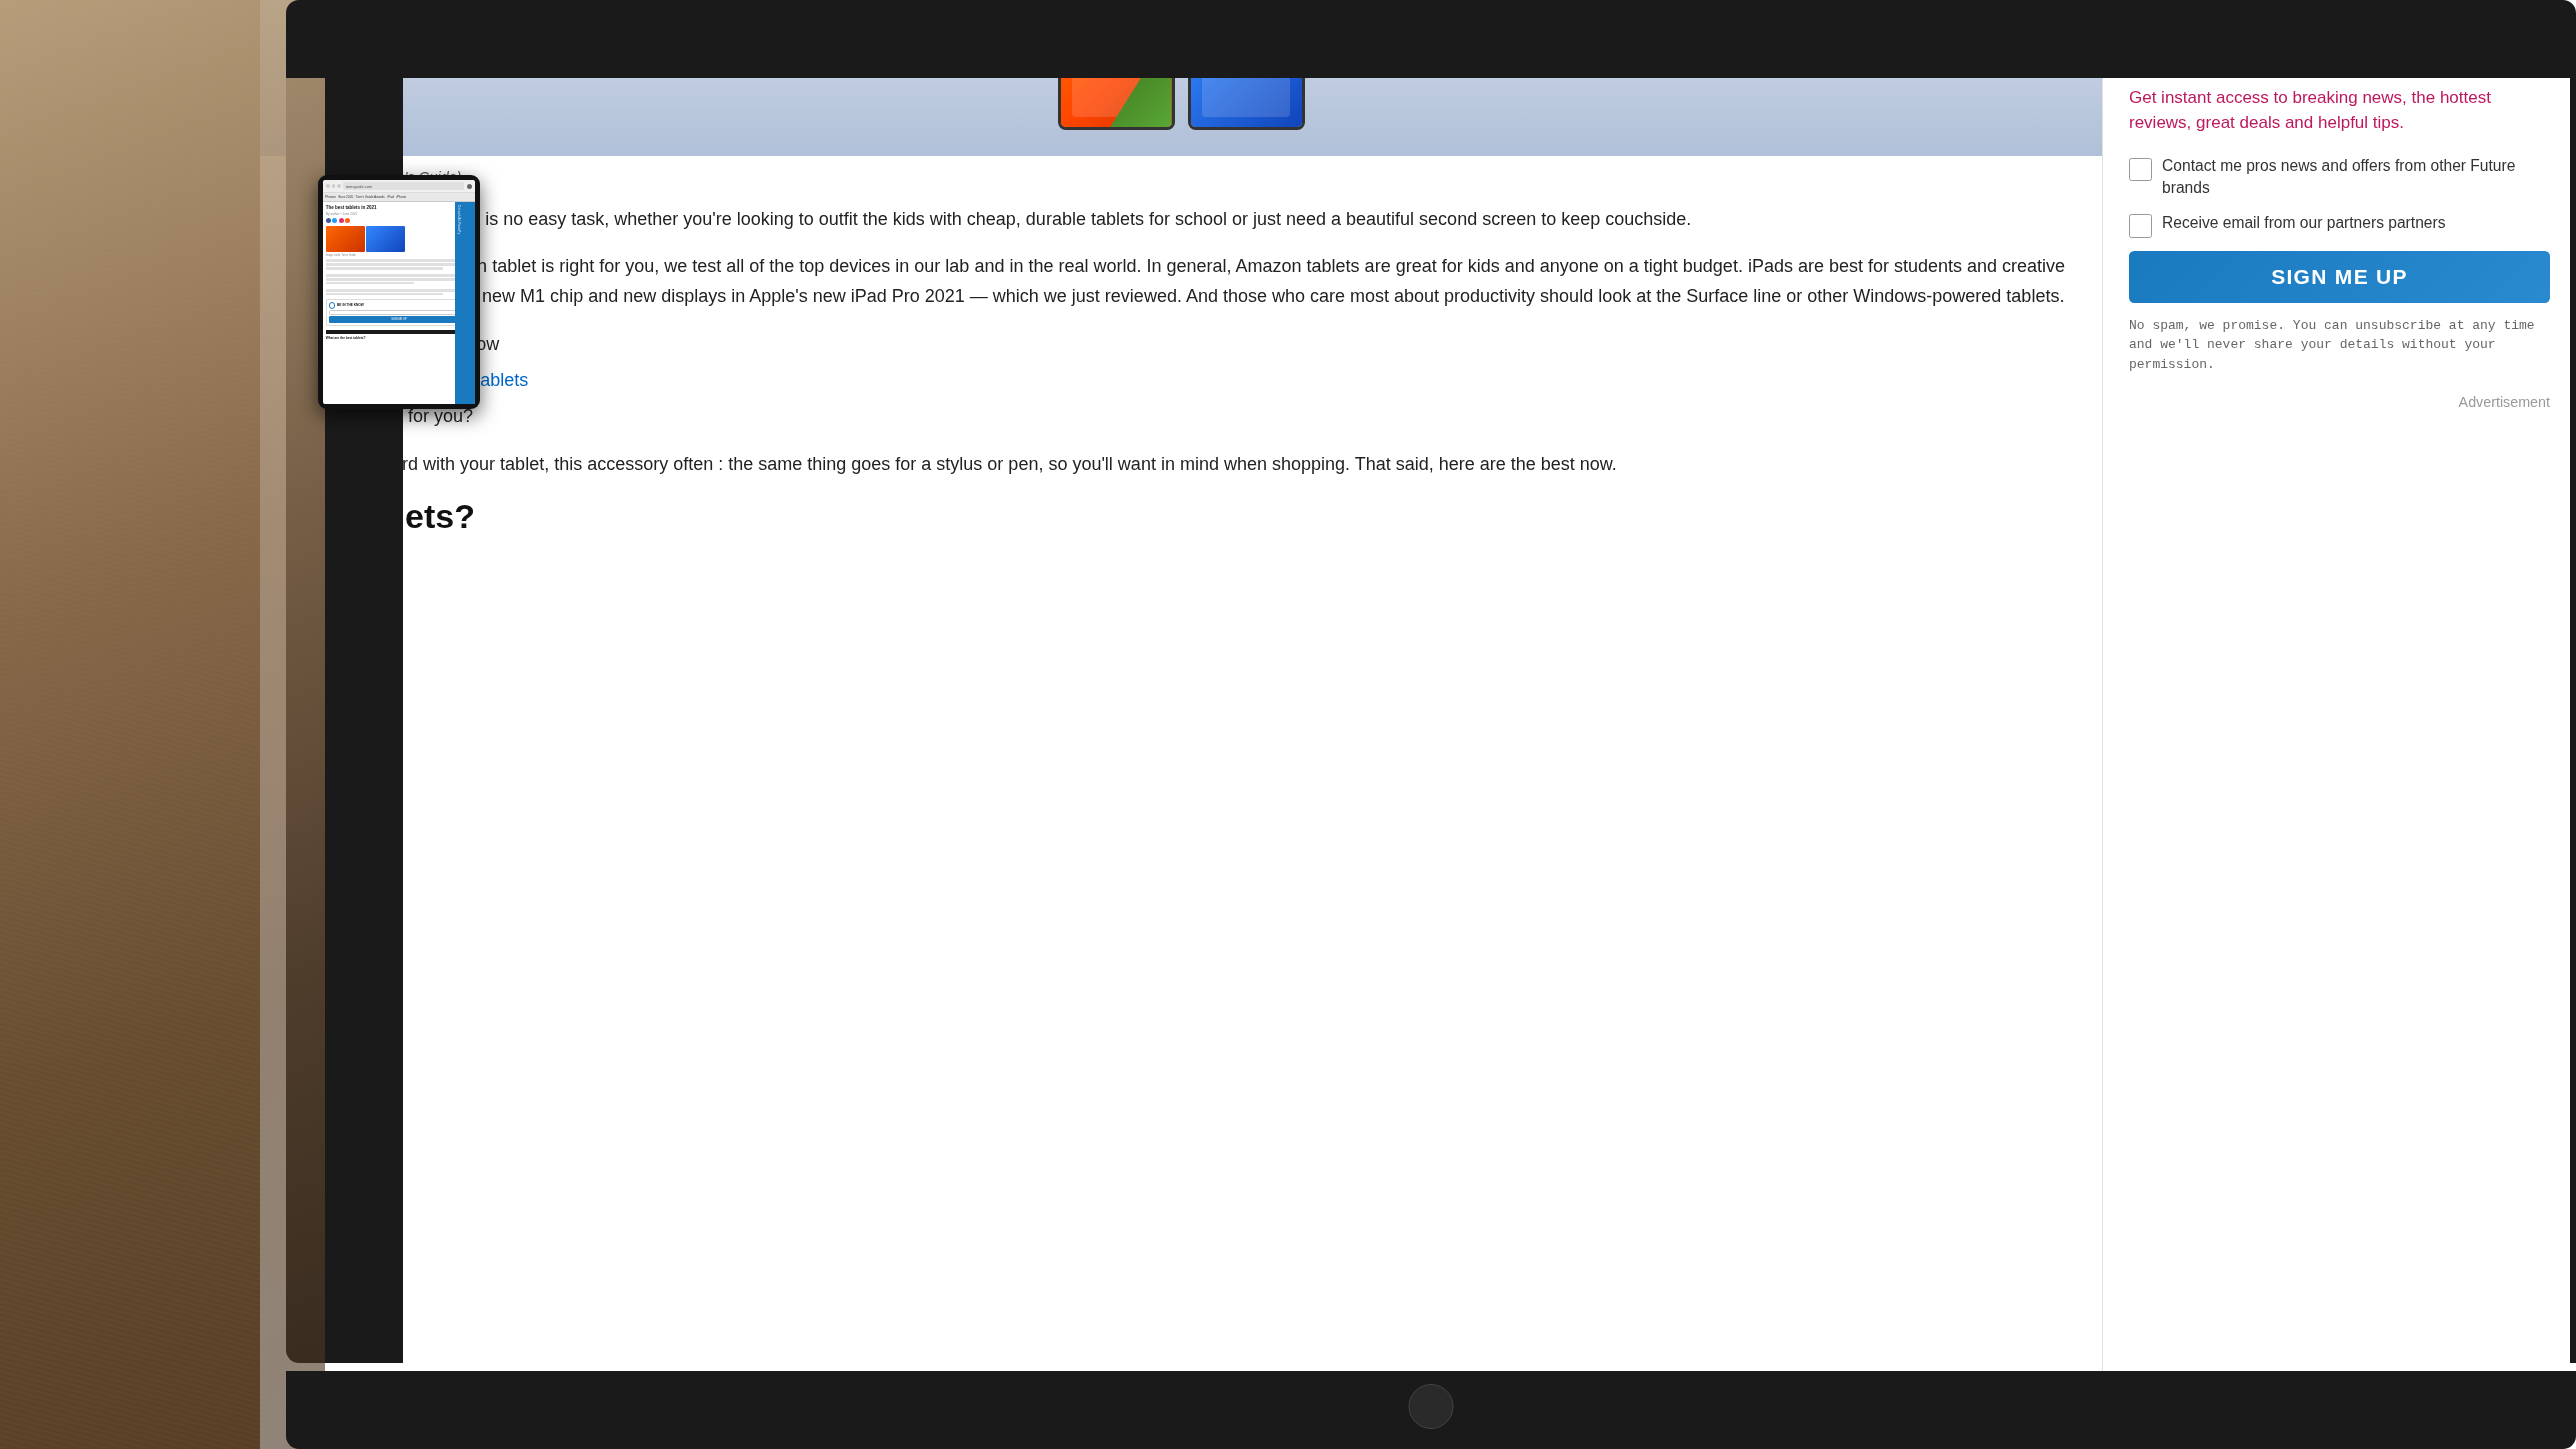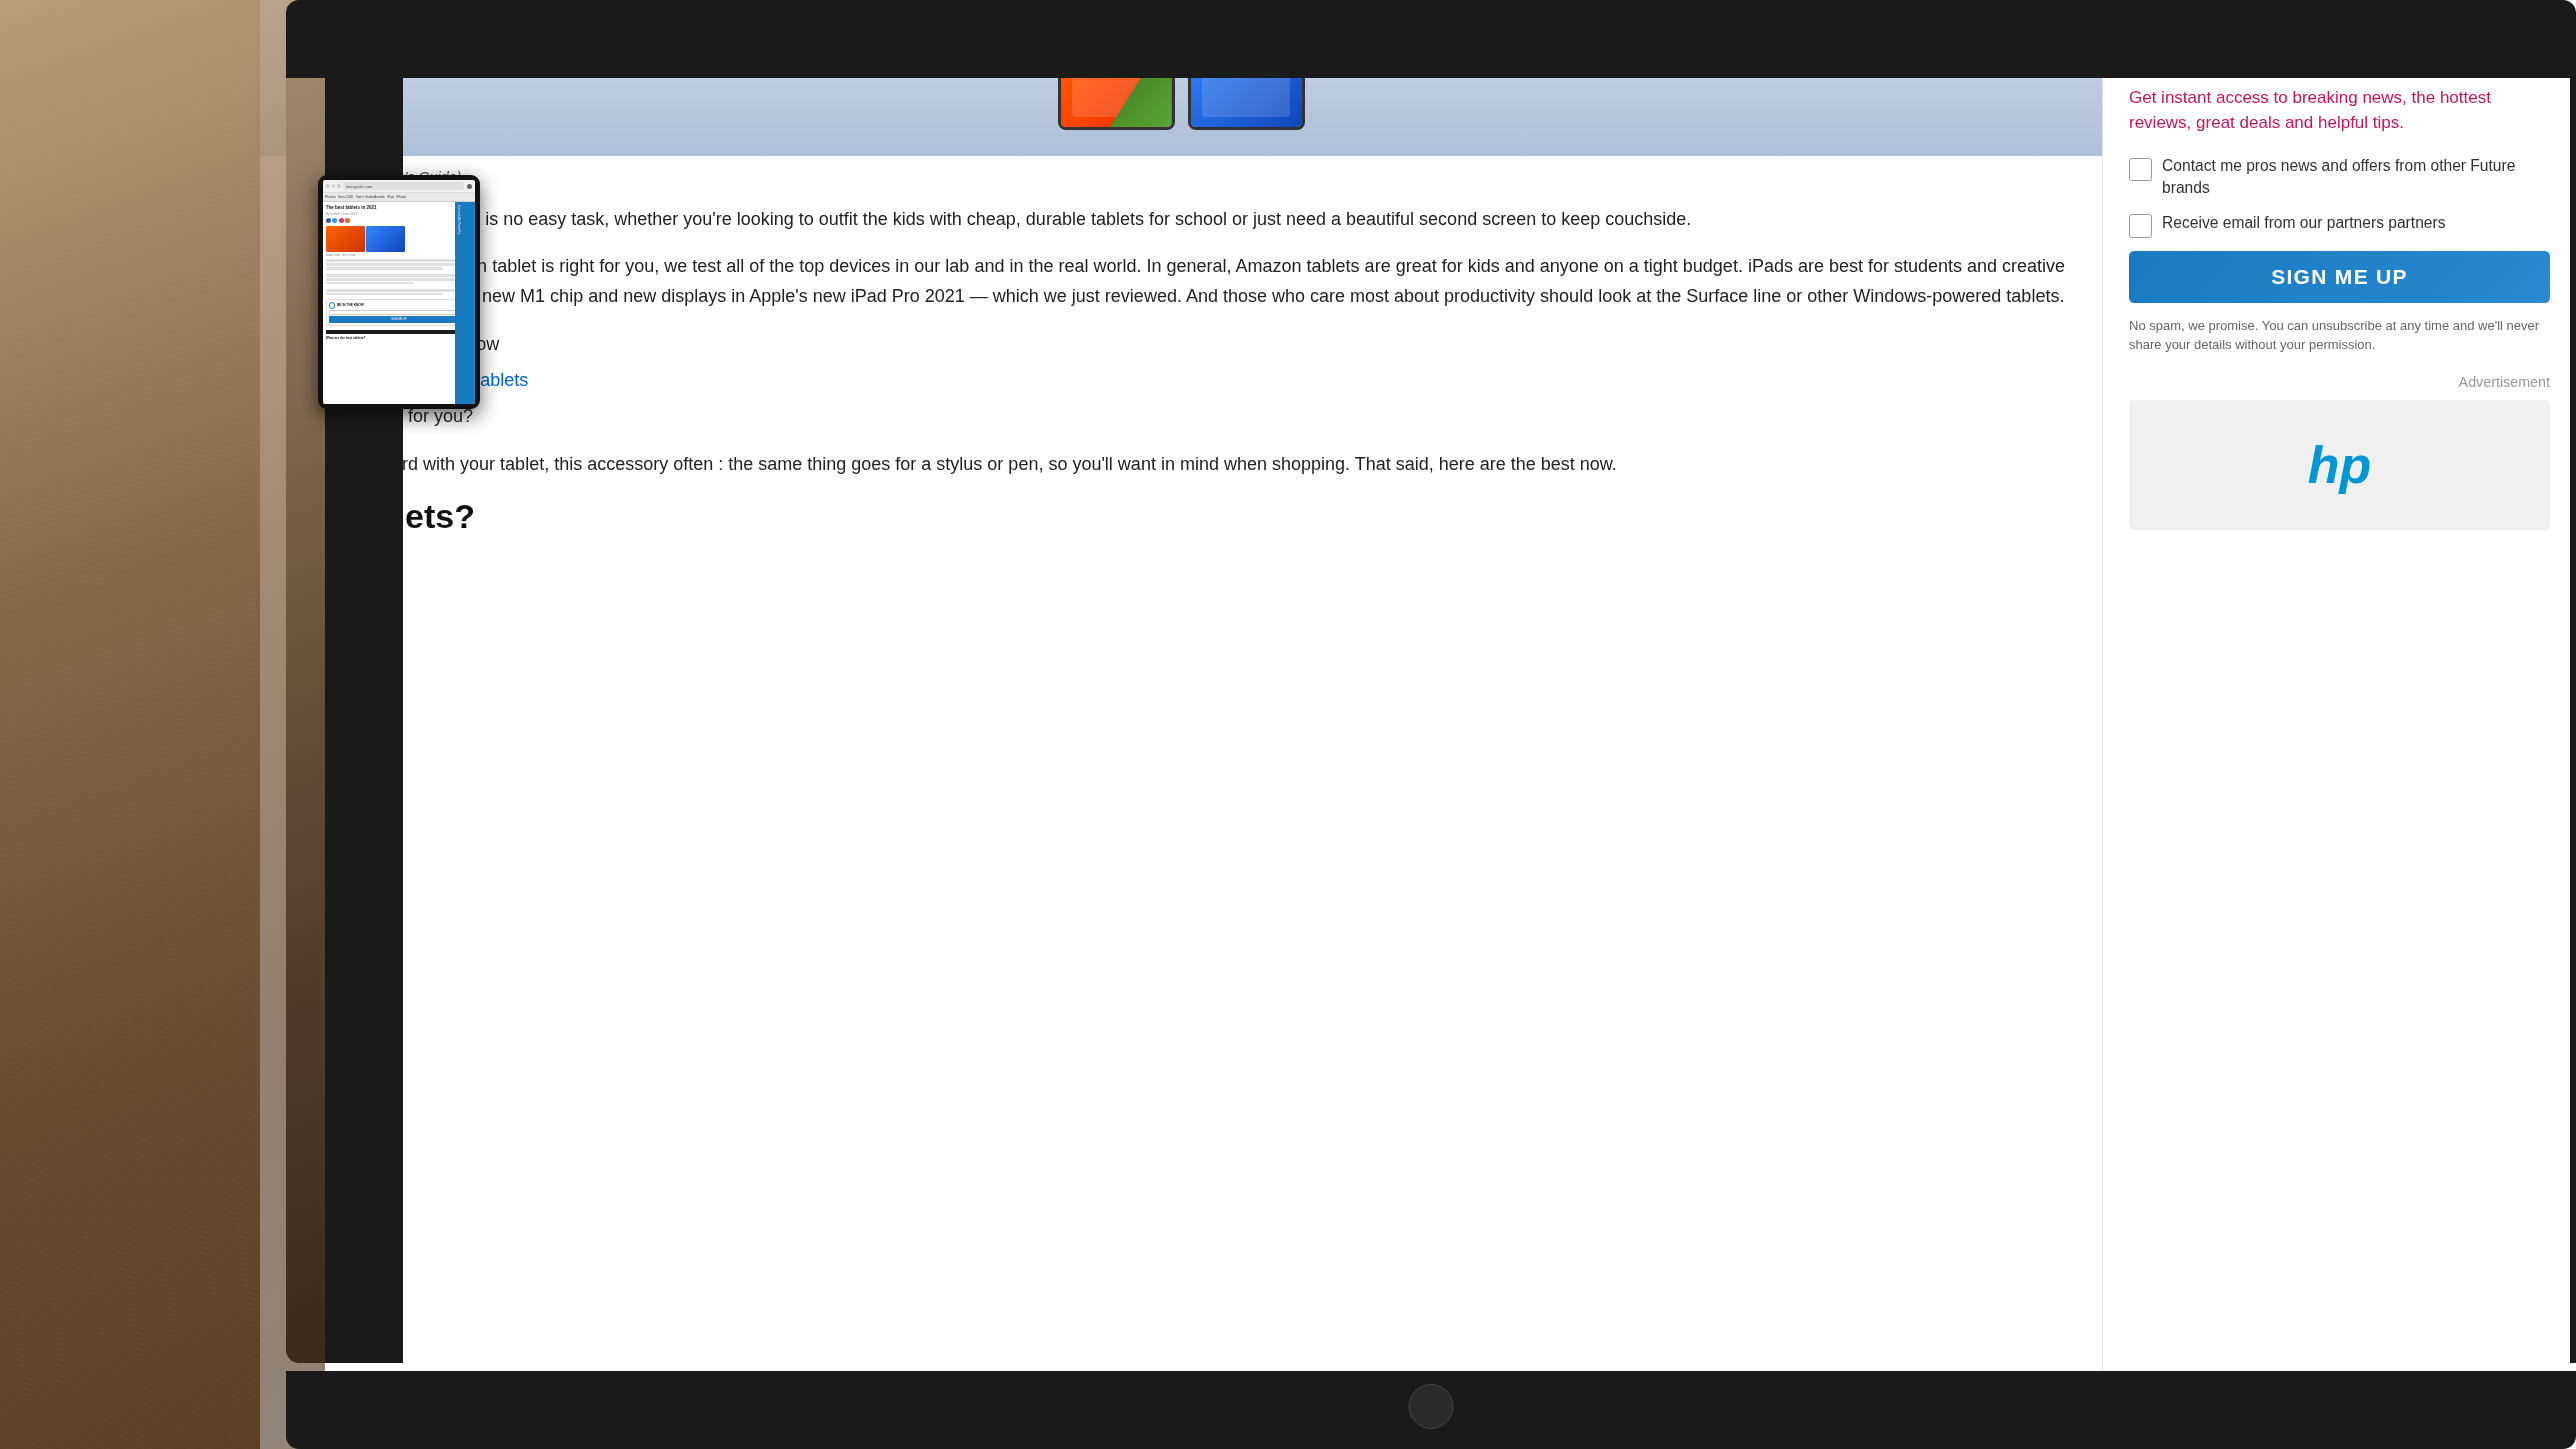--- a/index.html
+++ b/index.html
@@ -257,21 +257,21 @@
       cursor: pointer;
       margin-bottom: 13px;
       display: flex;
       align-items: center;
       justify-content: center;
     }
 
     .no-spam-text {
       font-size: 13px;
       color: #666;
-      font-family: Liberation Sans, sans-serif;
+      font-family: Liberation Mono, monospace;
       line-height: 1.5;
       margin-bottom: 19.5px;
     }
 
     .advertisement-label {
       font-size: 14.3px;
       color: #999;
       font-family: Arial, sans-serif;
       text-align: right;
       margin-bottom: 9.7px;
@@ -448,23 +448,20 @@
       <span>SIGN ME UP</span>
     </button>
 
     
     <p class="no-spam-text">No spam, we promise. You can unsubscribe at any time and we'll never share your details without your permission.</p>
 
     
     <p class="advertisement-label">Advertisement</p>
 
     
-    <div class="ad-placeholder">
-      <span class="hp-logo">hp</span>
-    </div>
   </div>
 
 </div>
 
 <div style="position:absolute;top:0;left:0;width:325px;height:1449px;background:linear-gradient(160deg, rgba(190,165,130,0.9) 0%, rgba(140,110,80,0.8) 40%, rgba(100,75,50,0.7) 70%, rgba(70,50,30,0.6) 100%);z-index:5;"></div>
 
 <div style="position:absolute;top:65px;left:286px;width:117px;height:1298px;background:#1a1a1a;border-radius:13px 0 0 13px;z-index:4;"></div>
 <div style="position:absolute;top:65px;right:0;width:6.5px;height:1298px;background:#1a1a1a;z-index:4;"></div>
 <div style="position:absolute;top:0;left:286px;right:0;height:78px;background:#1a1a1a;border-radius:13px 13px 0 0;z-index:6;"></div>
 <div style="position:absolute;bottom:0;left:286px;right:0;height:78px;background:#1a1a1a;border-radius:0 0 13px 13px;z-index:6;">

